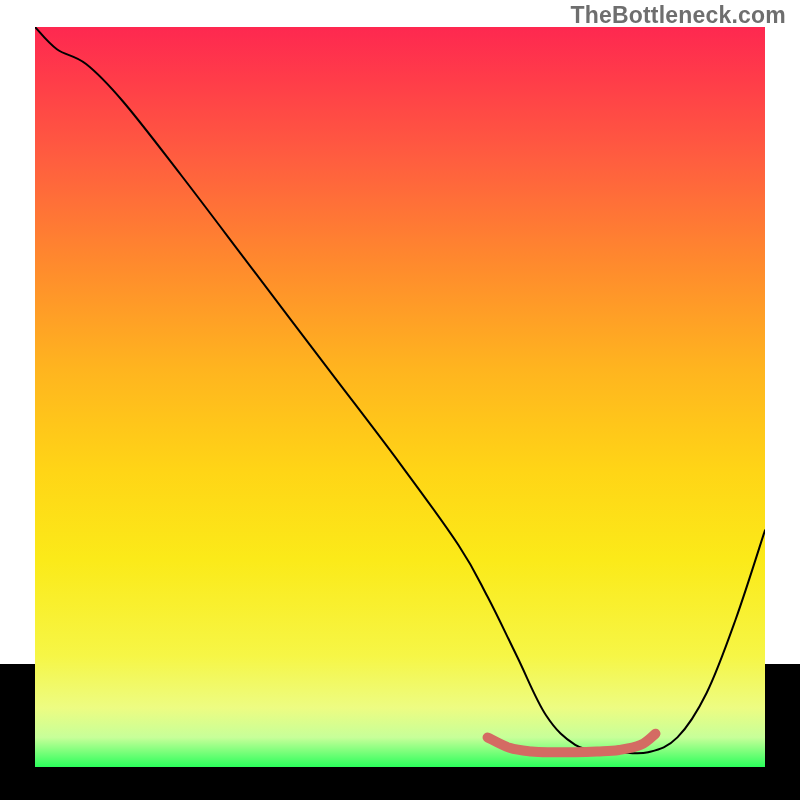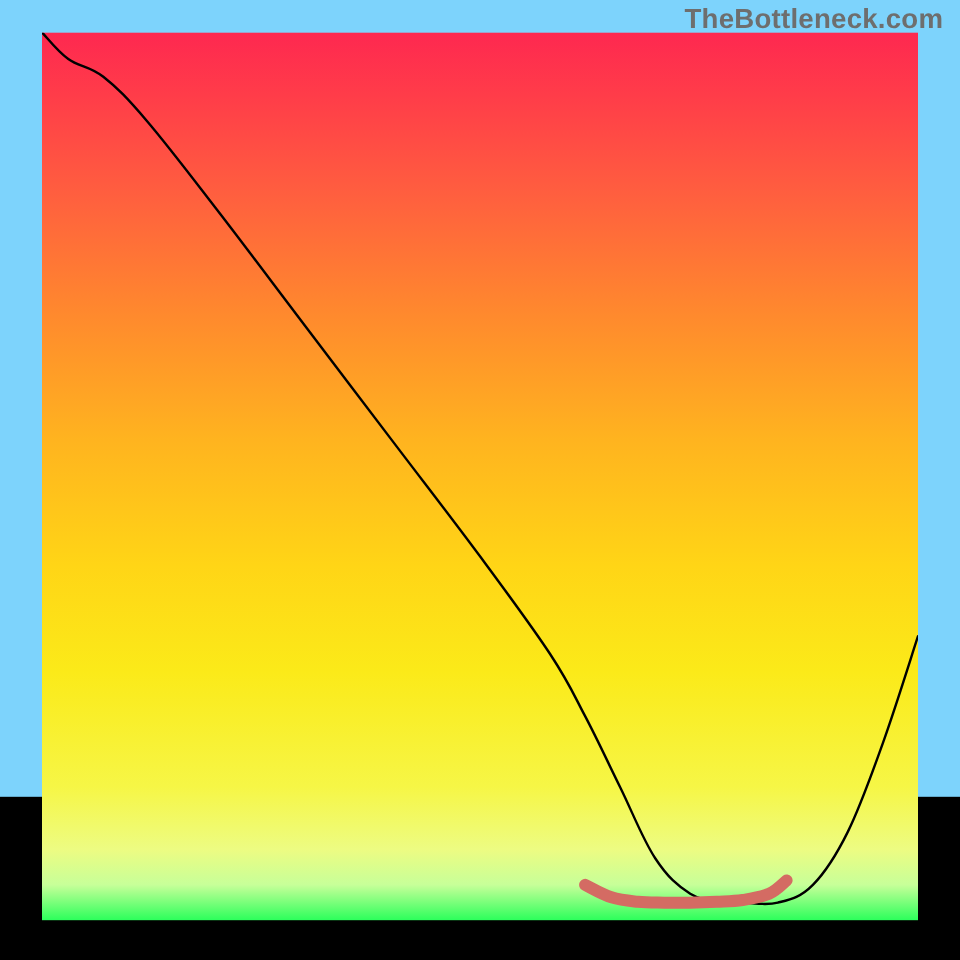--- a/index.html
+++ b/index.html
@@ -7,21 +7,21 @@
     padding: 0;
     width: 800px;
     height: 800px;
     background: #000;
     font-family: Arial, Helvetica, sans-serif;
   }
   .container {
     position: relative;
     width: 800px;
     height: 664px;
-    background: #7dd3fc;
+    background: #ffffff;
   }
   .watermark {
     position: absolute;
     top: 2px;
     right: 14px;
     color: #6e6e6e;
     font-size: 23px;
     font-weight: bold;
     letter-spacing: 0.2px;
     z-index: 10;

